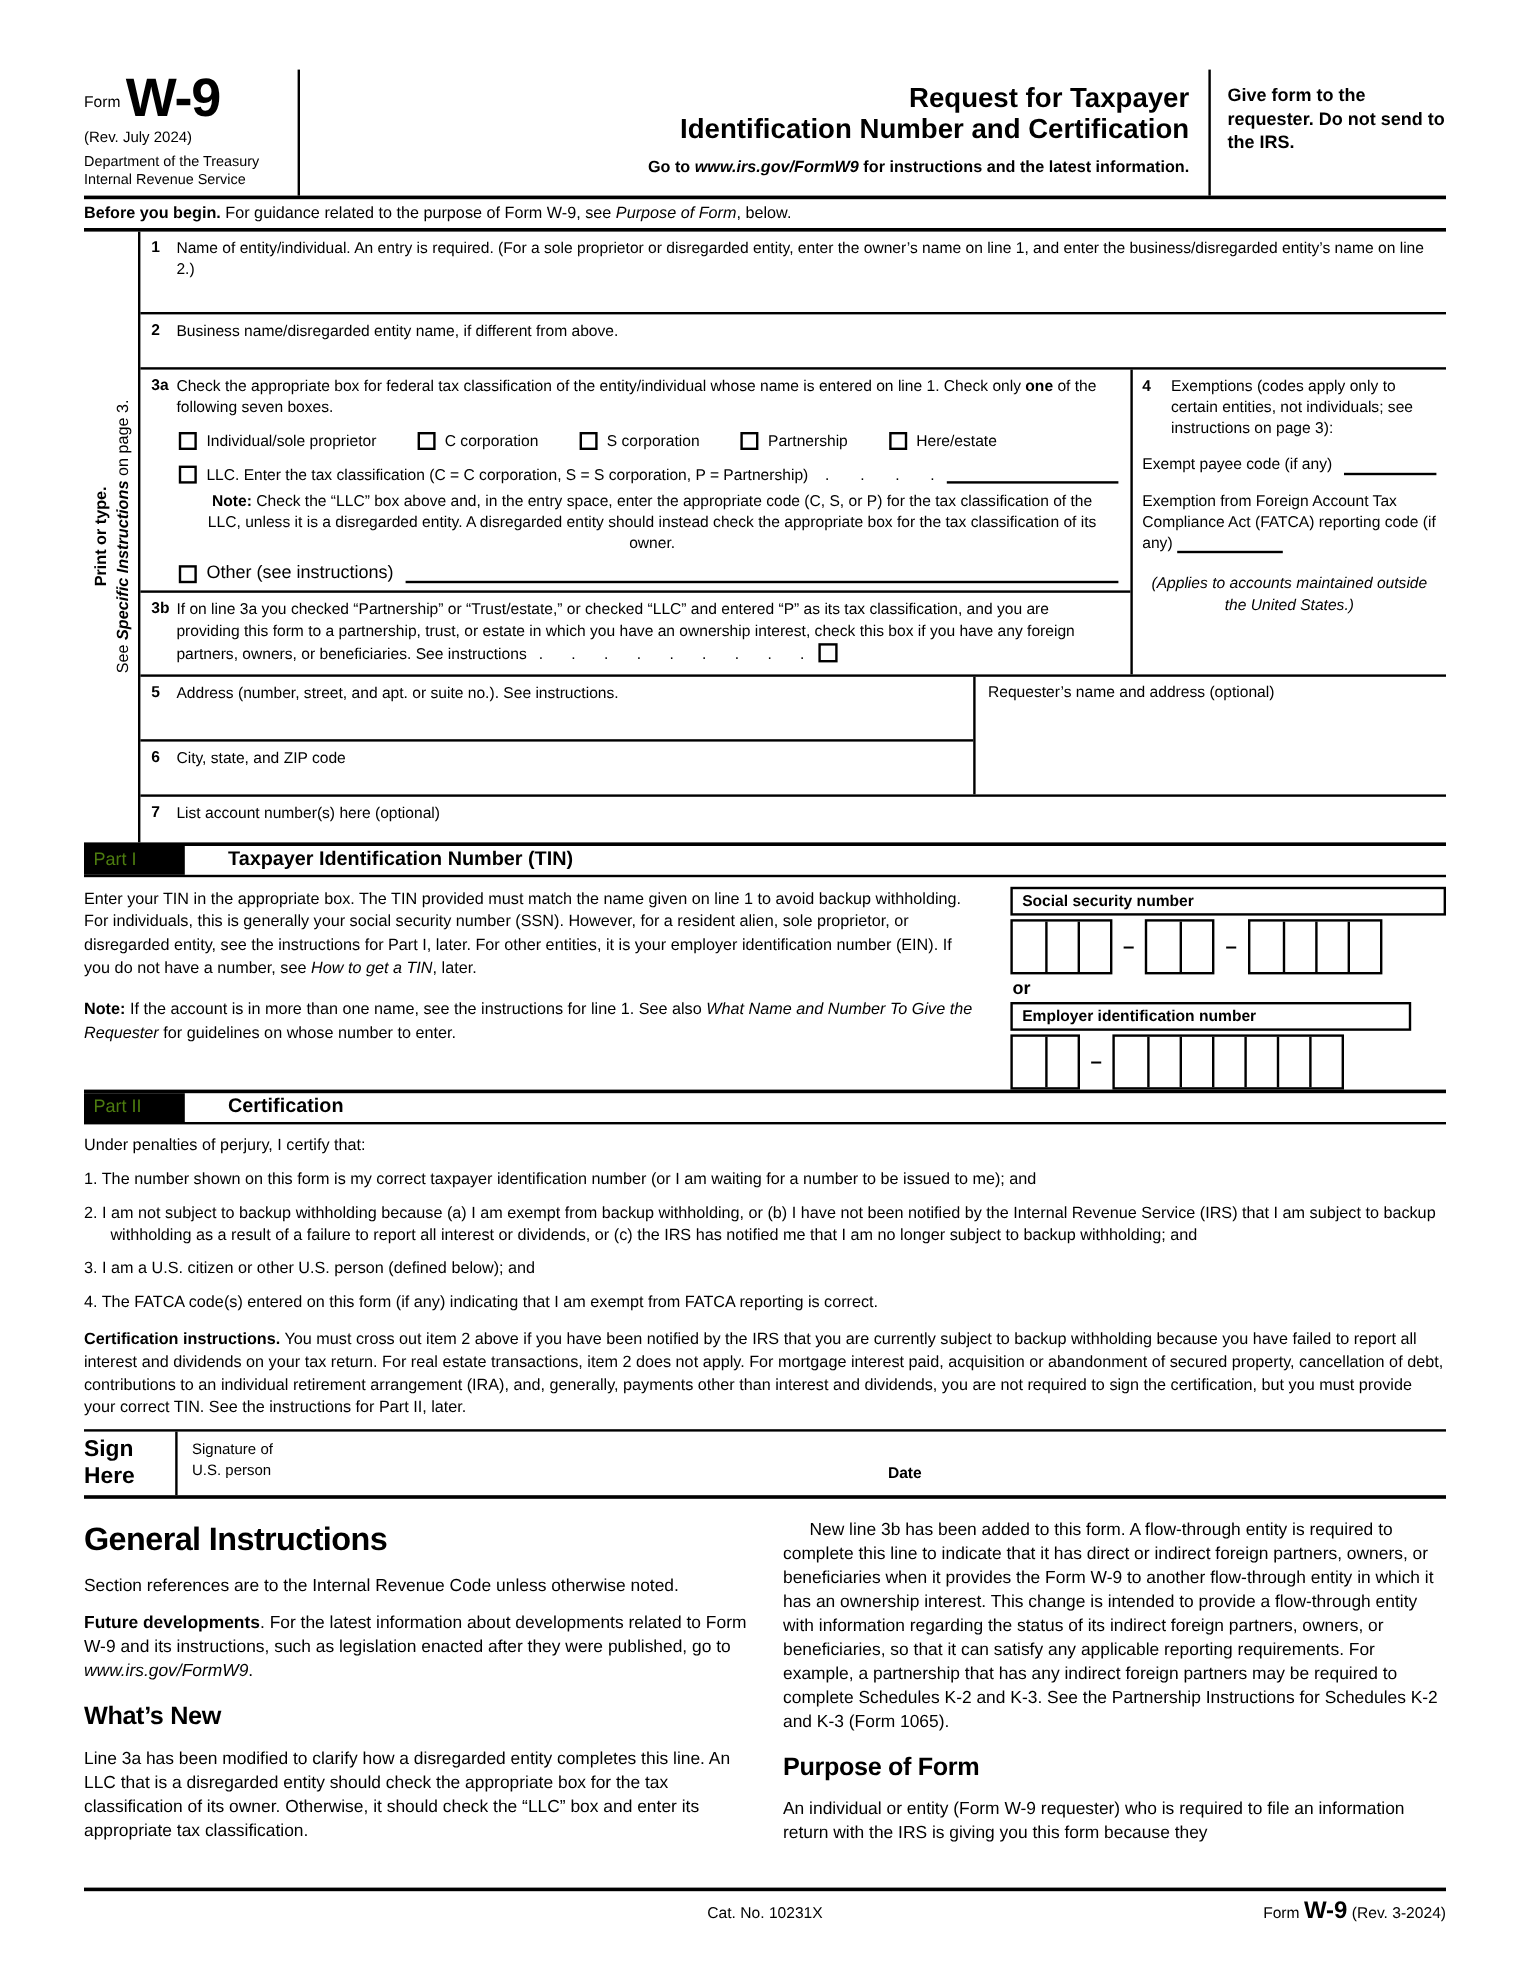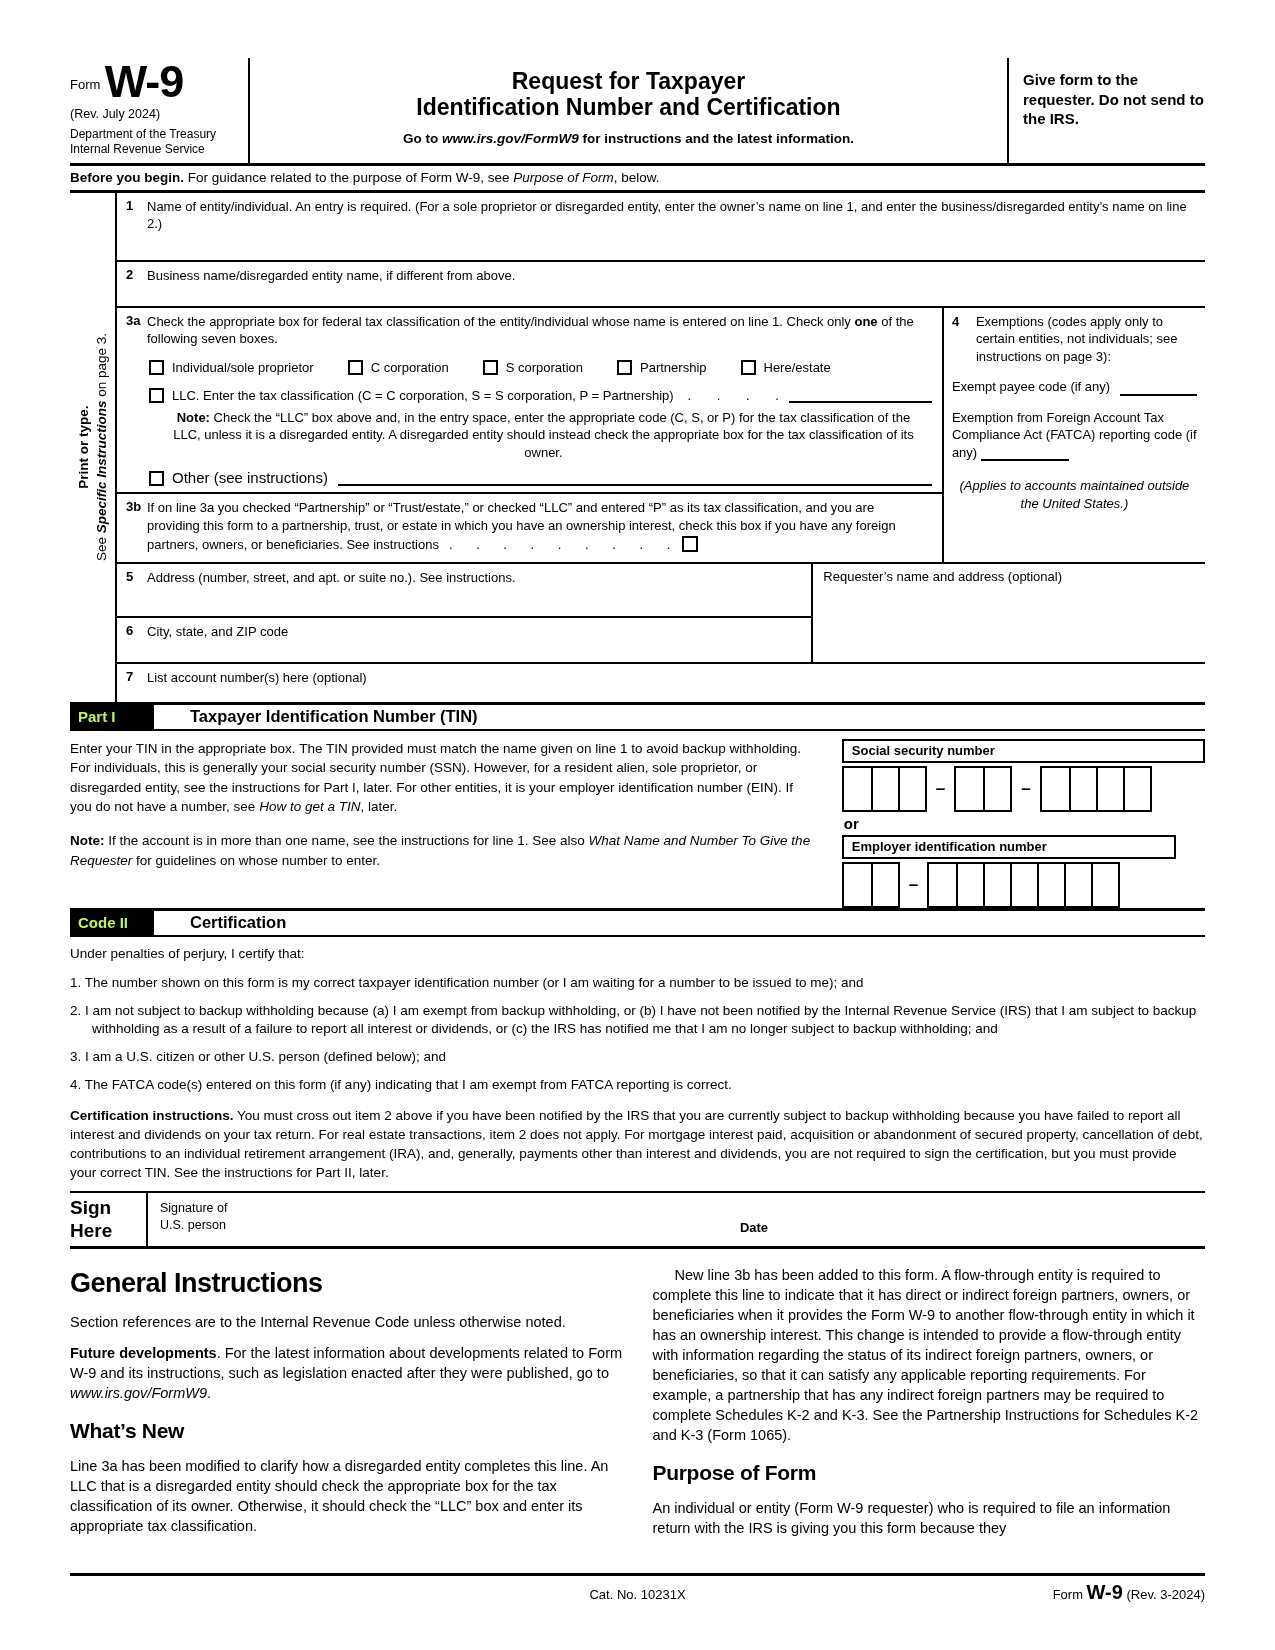--- a/index.html
+++ b/index.html
@@ -7,21 +7,21 @@
   body { font-family:"Liberation Sans", sans-serif; color:#000; width:1275px; }
   .page { width:1275px; height:1650px; padding:58px 70px 0 70px; position:relative; }
 
   
   .header { display:flex; border-bottom:3px solid #000; }
   .h-left { width:178px; padding:4px 6px 6px 0; }
   .h-form-word { font-size:13px; vertical-align:8px; }
   .h-w9 { font-size:45px; font-weight:bold; letter-spacing:-1px; line-height:0.9; }
   .h-rev { font-size:12.5px; margin-top:4px; }
   .h-dept { font-size:12px; margin-top:6px; line-height:1.25; }
-  .h-center { flex:1; border-left:2px solid #000; border-right:2px solid #000; text-align:center; padding:10px 16px 8px; }
+  .h-center { flex:1; border-left:2px solid #000; border-right:2px solid #000; text-align:right; padding:10px 16px 8px; }
   .h-title { font-size:23px; font-weight:bold; line-height:1.15; }
   .h-goto { font-size:13.5px; font-weight:bold; margin-top:10px; }
   .h-right { width:196px; padding:12px 0 0 14px; font-size:15px; font-weight:bold; line-height:1.3; }
   .it { font-style:italic; }
   .b { font-weight:bold; }
 
   
   .before { font-size:13.5px; padding:4px 0 5px; border-bottom:3px solid #000; }
 
   
@@ -69,21 +69,21 @@
   .dots3b { word-spacing:20px; margin-left:10px; white-space:nowrap; }
 
   .row56 { display:flex; }
   .r56-left { width:64%; border-right:2px solid #000; display:flex; flex-direction:column; }
   .cell5 { height:52px; display:flex; }
   .cell6 { height:46px; border-top:2px solid #000; display:flex; }
   .r56-right { flex:1; font-size:13px; padding:5px 8px 0 10px; }
 
   
   .part-bar { border-top:3px solid #000; border-bottom:2px solid #000; display:flex; align-items:stretch; }
-  .part-label { background:#000; color:#bef264; font-weight:bold; font-size:15px; padding:3px 10px 4px 8px; width:84px; }
+  .part-label { background:#000; color:#4d7c0f; font-weight:normal; font-size:15px; padding:3px 10px 4px 8px; width:84px; }
   .part-title { font-weight:bold; font-size:16.5px; padding:2px 0 3px 36px; }
 
   
   .p1-body { display:flex; padding-top:8px; }
   .p1-left { width:68%; font-size:13.5px; line-height:1.45; padding-right:26px; }
   .p1-left p { margin-bottom:14px; }
   .p1-right { flex:1; }
   .tin-label-box { border:2px solid #000; font-weight:bold; font-size:13px; padding:2px 8px 3px; }
   .tin-label-box.ein { width:92%; }
   .digit-row { display:flex; align-items:center; margin-top:3px; }
@@ -332,21 +332,21 @@
           <div class="dcell"></div>
           <div class="dcell"></div>
           <div class="dcell"></div>
           <div class="dcell"></div>
         </div>
       </div>
     </div>
   </div>
 
   <div class="part-bar">
-    <div class="part-label">Code II</div>
+    <div class="part-label">Part II</div>
     <div class="part-title">Certification</div>
   </div>
 
   <div class="p2-body">
     <p class="p2-intro">Under penalties of perjury, I certify that:</p>
     <p class="cert-item"><span class="certnum">1.</span><span> The number shown on this form is my correct taxpayer identification number (or I am waiting for a number to be issued to me); and</span></p>
     <p class="cert-item"><span class="certnum">2.</span><span> I am not subject to backup withholding because (a) I am exempt from backup withholding, or (b) I have not been notified by the Internal Revenue Service (IRS) that I am subject to backup withholding as a result of a failure to report all interest or dividends, or (c) the IRS has notified me that I am no longer subject to backup withholding; and</span></p>
     <p class="cert-item"><span class="certnum">3.</span><span> I am a U.S. citizen or other U.S. person (defined below); and</span></p>
     <p class="cert-item"><span class="certnum">4.</span><span> The FATCA code(s) entered on this form (if any) indicating that I am exempt from FATCA reporting is correct.</span></p>
     <p class="certinstr">

